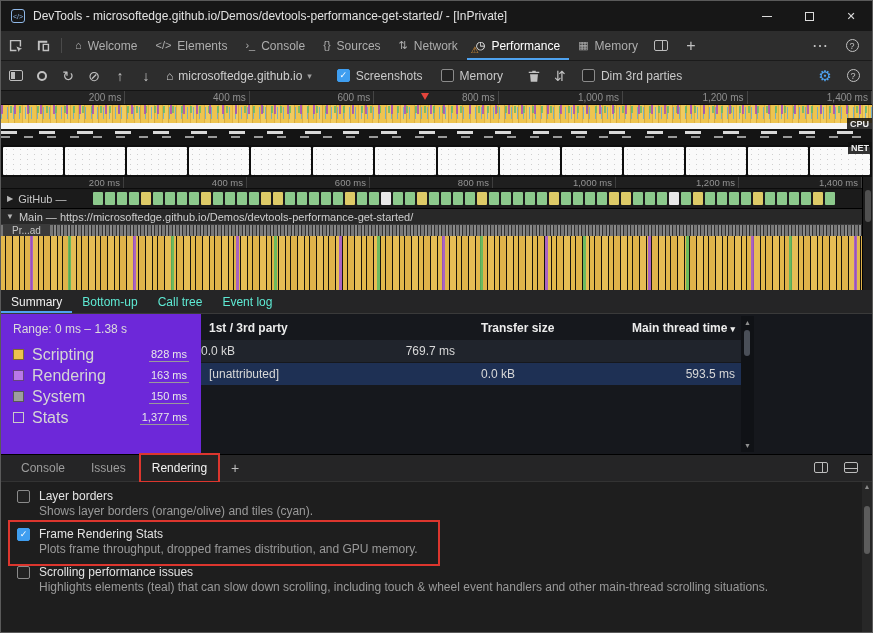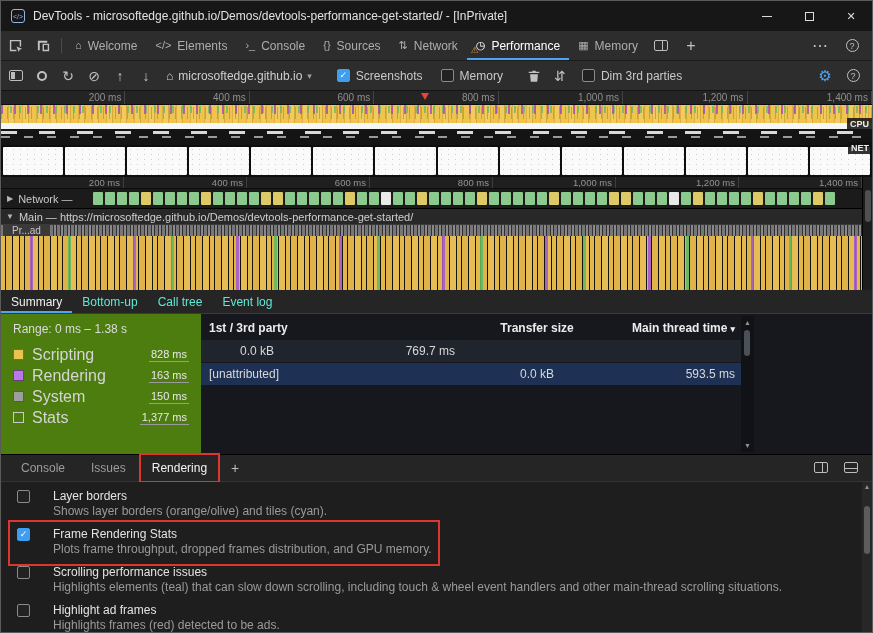--- a/index.html
+++ b/index.html
@@ -89,51 +89,51 @@
       repeating-linear-gradient(90deg, transparent 0 29px, rgba(164,90,205,.9) 29px 32px, transparent 32px 67px, rgba(96,186,96,.9) 67px 70px, transparent 70px 103px),
       repeating-linear-gradient(90deg, #e2b84c 0 4px, #1a150a 4px 5px, #dfb34a 5px 11px, #14100a 11px 12px, #e6bd55 12px 18px, #19140b 18px 19px)}
   .track-scroll{position:absolute;right:0;top:0;bottom:0;width:10px;background:#1d1d1d;border-left:1px solid #000}
   .track-thumb{position:absolute;top:13px;left:2px;width:6px;height:32px;background:#505050;border-radius:3px}
 
   
   .sum-tabs{height:24px;flex:none;display:flex;align-items:stretch;background:#252526;border-bottom:1px solid #3a3a3a}
   .stab{padding:0 10px;display:flex;align-items:center;font-size:12px;color:#5eead4;white-space:nowrap}
   .stab.active{color:#f0f0f0;box-shadow:inset 0 -2px 0 var(--accent,#4fa3f0)}
   .sum-body{height:140px;flex:none;display:flex;overflow:hidden}
-  .legend-pane{width:200px;flex:none;padding:8px 12px;background:#4d7c0f}
+  .legend-pane{width:200px;flex:none;padding:8px 12px;background:#6d28d9}
   .range{font-size:12px;color:#dcdcdc;margin-bottom:8px}
   .legend-row{display:flex;align-items:center;height:21px;width:176px}
   .swatch{width:11px;height:11px;margin-right:8px;flex:none;border:1px solid rgba(0,0,0,.45)}
   .swatch.outline{background:transparent;border:1px solid #c9c9c9}
   .lname{flex:1;font-size:16px;color:#d5d5d5}
   .lval{font-size:11px;color:#e8e8e8;border-bottom:1px solid #9a9a9a;padding:0 2px 1px}
   .table-region{flex:1;background:#16181d;display:flex}
   .party-grid{width:540px;flex:none;font-size:12px;color:#d8d8d8;padding-top:2px}
   .pg-header{display:flex;height:24px;align-items:center;font-weight:bold;color:#ececec}
   .col-name{width:280px;padding-left:8px;display:flex;align-items:center}
-  .col-num{width:120px;text-align:center;padding-right:8px}
+  .col-num{width:120px;text-align:left;padding-right:8px}
   .col-time{width:140px;text-align:right;padding-right:6px}
   .sorticon{font-size:9px;margin-left:3px}
   .party-row{display:flex;height:22px;align-items:center;background:#20242c;margin-bottom:1px}
   .party-row.selected{background:#1e3054}
   .badge{margin-left:7px;background:var(--badge,#1765b0);color:#fff;font-size:10px;font-weight:bold;padding:1px 5px;border-radius:2px;line-height:12px}
   .tbl-scroll{width:13px;flex:none;background:#101216;display:flex;flex-direction:column;justify-content:space-between;align-items:center;padding:3px 0;color:#8f8f8f;font-size:7px;position:relative;margin:2px 0}
   .tbl-thumb{position:absolute;top:14px;left:3px;width:6px;height:26px;background:#4a4f58;border-radius:3px}
   .tbl-filler{flex:1;background:#16181d}
 
   
   .drawer-tabs{height:28px;flex:none;display:flex;align-items:center;background:#252526;border-top:1px solid #000;border-bottom:1px solid #333}
   .dtabs-wrap{display:flex;align-items:center;padding-left:10px}
   .dtab{padding:5px 10px;font-size:12px;color:#9d9d9d;margin-right:6px;white-space:nowrap}
   .dtab.active{color:#f3f3f3}
   .dtab.annotated{outline:2px solid var(--annotation,#dc362e);outline-offset:1px}
   .plus-btn{color:#bdbdbd;font-size:14px;padding:0 8px}
   .drawer-right{margin-left:auto;display:flex;align-items:center;gap:16px;padding-right:14px}
   .drawer-body{height:150px;flex:none;position:relative;background:#1e1e1e;padding:7px 14px 0 16px;overflow:hidden}
-  .ditem{display:flex;gap:23px;margin-bottom:9px;position:relative}
+  .ditem{display:flex;gap:9px;margin-bottom:9px;position:relative}
   .ditem .cb{margin-top:1px}
   .ditem.highlighted::before{content:"";position:absolute;left:-9px;top:-7px;width:428px;height:calc(100% + 13px);border:2px solid var(--annotation,#dc362e);pointer-events:none}
   .dlabel{font-size:12px;color:#e3e3e3;line-height:15px}
   .ddesc{font-size:12px;color:#9a9a9a;line-height:14px;white-space:nowrap}
   .drawer-scroll{position:absolute;right:0;top:0;bottom:0;width:10px;background:#272727;display:flex;justify-content:center}
   .drawer-up{color:#8a8a8a;font-size:7px;line-height:10px}
   .drawer-thumb{position:absolute;top:24px;left:2px;width:6px;height:48px;background:#5c5c5c;border-radius:3px}
 </style>
 </head>
 <body>
@@ -314,21 +314,21 @@
         <span class="tick">400 ms</span>
         <span class="tick">600 ms</span>
         <span class="tick">800 ms</span>
         <span class="tick">1,000 ms</span>
         <span class="tick">1,200 ms</span>
         <span class="tick">1,400 ms</span>
       </div>
     <div class="frames-row">
       <div class="frames-head">
         <span class="tri">▶</span>
-        <span>Network —</span>
+        <span>GitHub —</span>
       </div>
       <div class="frames-track">
           <div class="frame"></div>
           <div class="frame"></div>
           <div class="frame"></div>
           <div class="frame"></div>
           <div class="frame yellow"></div>
           <div class="frame"></div>
           <div class="frame"></div>
           <div class="frame"></div>
@@ -492,27 +492,20 @@
             <div class="ddesc">Plots frame throughput, dropped frames distribution, and GPU memory.</div>
           </div>
         </div>
         <div class="ditem">
           <span class="cb"></span>
           <div class="dtext">
             <div class="dlabel">Scrolling performance issues</div>
             <div class="ddesc">Highlights elements (teal) that can slow down scrolling, including touch &amp; wheel event handlers and other main-thread scrolling situations.</div>
           </div>
         </div>
-        <div class="ditem">
-          <span class="cb"></span>
-          <div class="dtext">
-            <div class="dlabel">Highlight ad frames</div>
-            <div class="ddesc">Highlights frames (red) detected to be ads.</div>
-          </div>
-        </div>
       </div>
     <div class="drawer-scroll">
       <span class="drawer-up">▲</span>
       <div class="drawer-thumb"></div>
     </div>
   </div>
 
 </div>
 
 </body></html>

